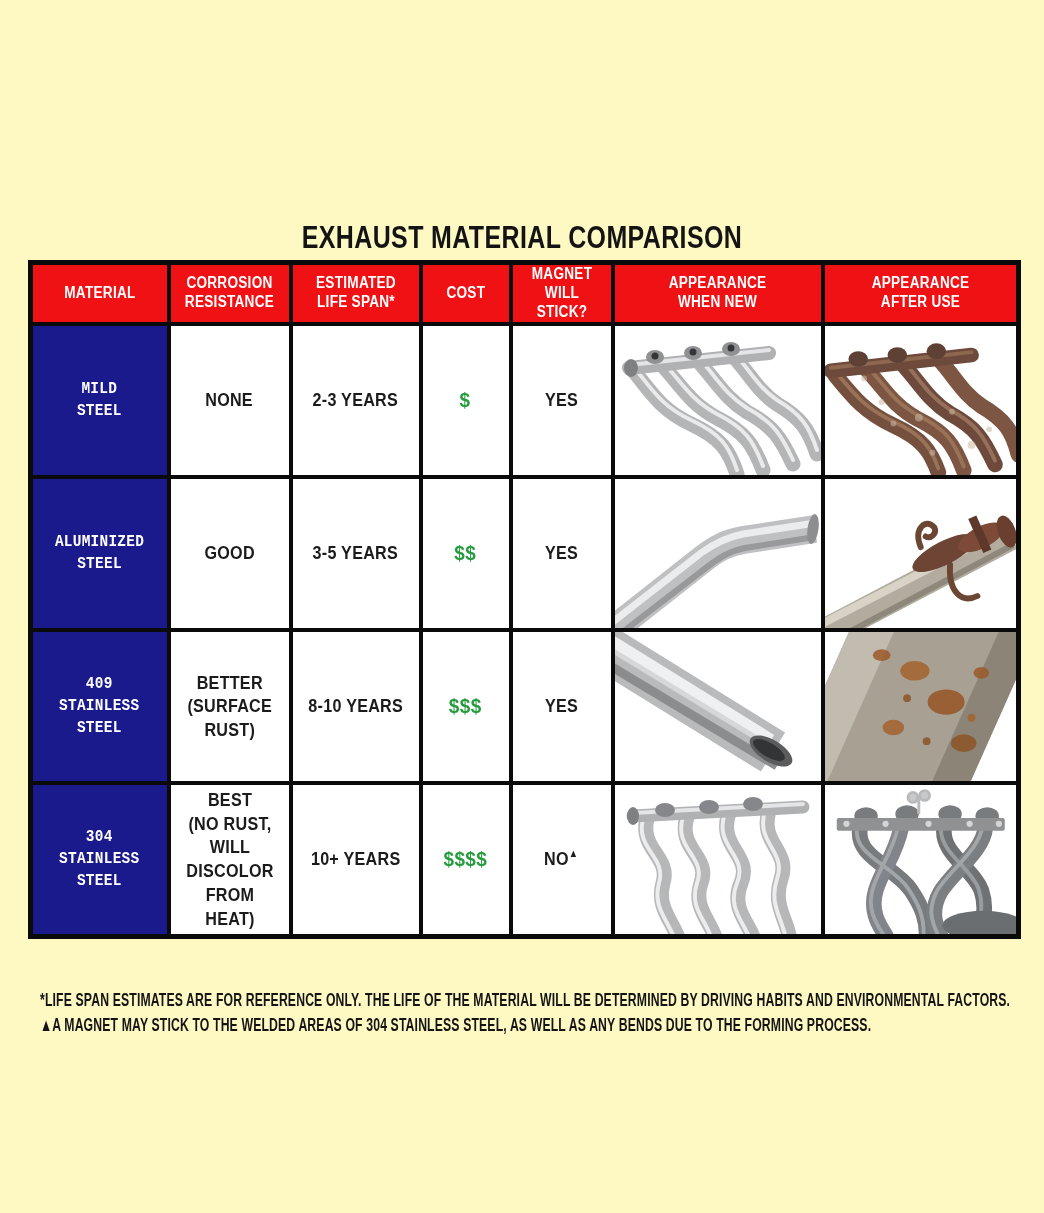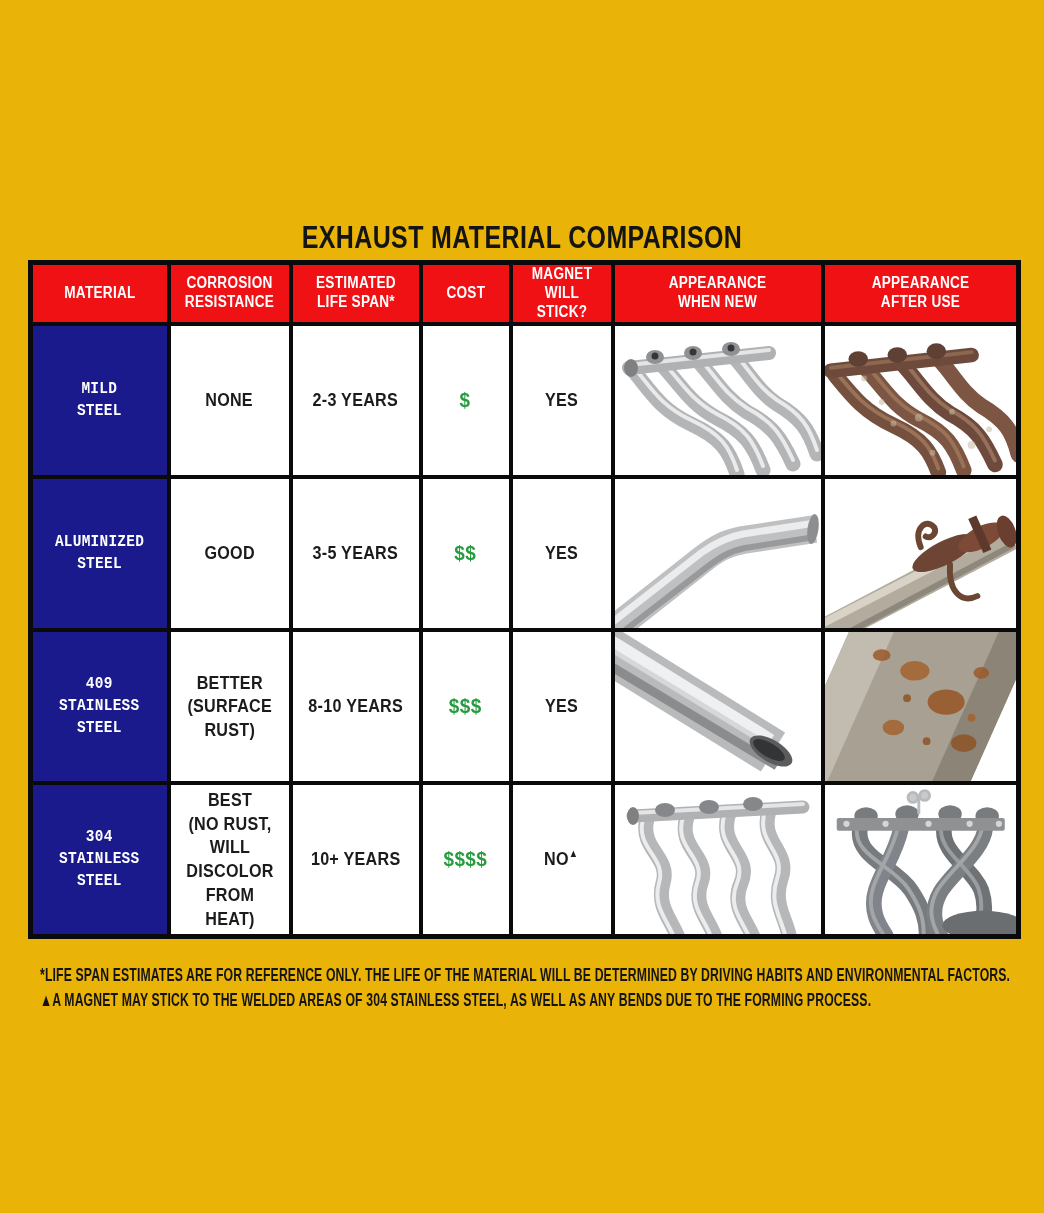--- a/index.html
+++ b/index.html
@@ -1,16 +1,16 @@
 <!DOCTYPE html>
 <html><head>
 <meta charset="utf-8">
 <style>
   html,body{margin:0;padding:0;background:#ffffff;}
-  .page{position:relative;width:1044px;height:1213px;background:#eab308;overflow:hidden;
+  .page{position:relative;width:1044px;height:1213px;background:#fef9c3;overflow:hidden;
         font-family:"Liberation Sans",sans-serif;}
   .title{position:absolute;top:219px;left:0;width:1044px;text-align:center;
          font-size:32px;font-weight:bold;color:#141414;white-space:nowrap;
          transform:scaleX(0.78);transform-origin:50% 50%;letter-spacing:0.5px;}
   table.compare{position:absolute;left:28px;top:260px;width:988px;
                 border-collapse:collapse;table-layout:fixed;
                 border:5px solid #0a0a0a;background:#ffffff;}
   .compare th,.compare td{border:4px solid #0a0a0a;padding:0;text-align:center;vertical-align:middle;}
   .compare th{background:#f01115;height:56px;}
   .hdr{display:inline-block;color:#ffffff;font-weight:bold;font-size:16px;line-height:1.18;
@@ -19,21 +19,21 @@
   .mat{display:inline-block;color:#ffffff;font-weight:bold;font-size:17px;line-height:1.3;
        white-space:pre-line;transform:scaleX(0.85);letter-spacing:0.3px;}
   td.datacell{background:#ffffff;height:149px;}
   .val{display:inline-block;color:#1b1b1b;font-weight:bold;font-size:19px;line-height:1.25;
        white-space:pre-line;transform:scaleX(0.85);letter-spacing:0.3px;}
   .cost{display:inline-block;color:#279c3f;font-weight:bold;font-size:21px;
         transform:scaleX(0.9);letter-spacing:0.5px;}
   .sup{font-size:11px;position:relative;top:-8px;}
   td.photo{background:#ffffff;}
   td.photo svg{display:block;width:100%;height:149px;}
-  .footnotes{position:absolute;left:40px;top:963px;width:1000px;color:#141414;}
+  .footnotes{position:absolute;left:40px;top:988px;width:1000px;color:#141414;}
   .fnline{font-weight:bold;font-size:18px;line-height:1.4;white-space:nowrap;
           transform:scaleX(0.68);transform-origin:0 0;letter-spacing:0.2px;}
 </style>
 </head>
 <body>
 
 <div class="page">
 
   <div class="title">EXHAUST MATERIAL COMPARISON</div>
 

